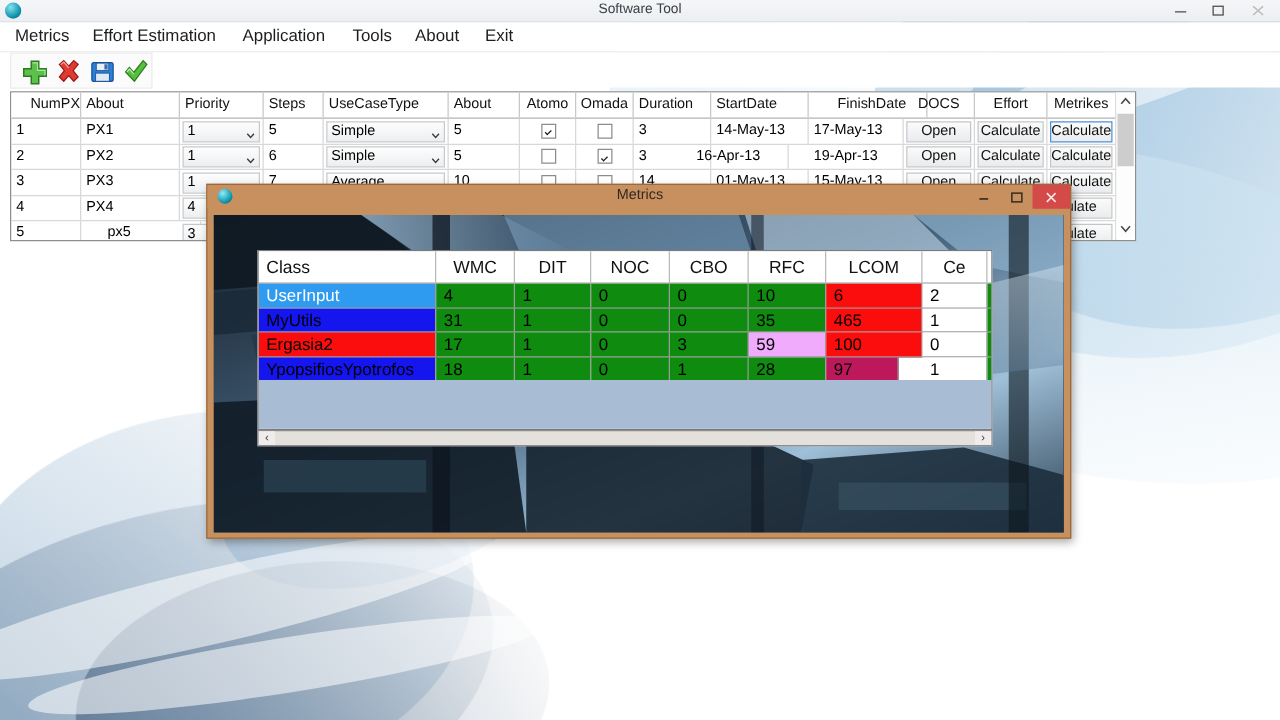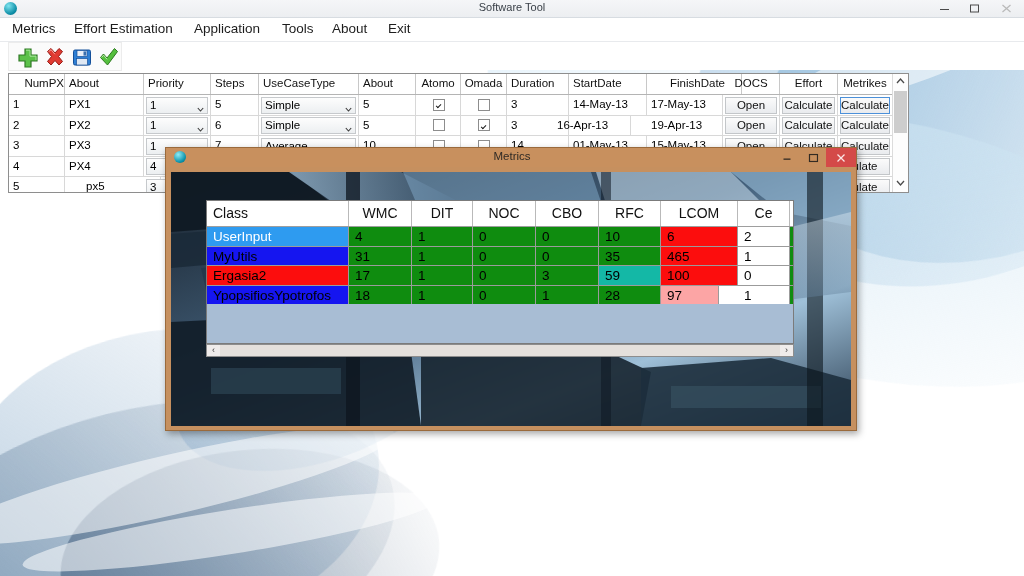--- a/index.html
+++ b/index.html
@@ -587,33 +587,33 @@
             <div class="mcell" style="left: 454px; width: 77px; background: rgb(252, 13, 13); color: rgb(0, 0, 0);">465</div>
             <div class="mcell" style="left: 531px; width: 52px; background: rgb(255, 255, 255); color: rgb(0, 0, 0);">1</div>
             <div class="mcell" style="left: 583px; width: 62px; background: rgb(15, 140, 15); color: rgb(0, 0, 0);">22</div>
           </div>
           <div class="mrow">
             <div class="mcell" style="left: 0px; width: 142px; background: rgb(252, 13, 13); color: rgb(0, 0, 0);">Ergasia2</div>
             <div class="mcell" style="left: 142px; width: 63px; background: rgb(15, 140, 15); color: rgb(0, 0, 0);">17</div>
             <div class="mcell" style="left: 205px; width: 61px; background: rgb(15, 140, 15); color: rgb(0, 0, 0);">1</div>
             <div class="mcell" style="left: 266px; width: 63px; background: rgb(15, 140, 15); color: rgb(0, 0, 0);">0</div>
             <div class="mcell" style="left: 329px; width: 63px; background: rgb(15, 140, 15); color: rgb(0, 0, 0);">3</div>
-            <div class="mcell" style="left: 392px; width: 62px; background: #14b8a6; color: rgb(0, 0, 0);">59</div>
+            <div class="mcell" style="left: 392px; width: 62px; background: #f0abfc; color: rgb(0, 0, 0);">59</div>
             <div class="mcell" style="left: 454px; width: 77px; background: rgb(252, 13, 13); color: rgb(0, 0, 0);">100</div>
             <div class="mcell" style="left: 531px; width: 52px; background: rgb(255, 255, 255); color: rgb(0, 0, 0);">0</div>
             <div class="mcell" style="left: 583px; width: 62px; background: rgb(15, 140, 15); color: rgb(0, 0, 0);">16</div>
           </div>
           <div class="mrow">
             <div class="mcell" style="left: 0px; width: 142px; background: rgb(21, 21, 240); color: rgb(0, 0, 0);">YpopsifiosYpotrofos</div>
             <div class="mcell" style="left: 142px; width: 63px; background: rgb(15, 140, 15); color: rgb(0, 0, 0);">18</div>
             <div class="mcell" style="left: 205px; width: 61px; background: rgb(15, 140, 15); color: rgb(0, 0, 0);">1</div>
             <div class="mcell" style="left: 266px; width: 63px; background: rgb(15, 140, 15); color: rgb(0, 0, 0);">0</div>
             <div class="mcell" style="left: 329px; width: 63px; background: rgb(15, 140, 15); color: rgb(0, 0, 0);">1</div>
             <div class="mcell" style="left: 392px; width: 62px; background: rgb(15, 140, 15); color: rgb(0, 0, 0);">28</div>
-            <div class="mcell" style="left: 454px; width: 58px; background: #fca5a5; color: rgb(0, 0, 0);">97</div>
+            <div class="mcell" style="left: 454px; width: 58px; background: #be185d; color: rgb(0, 0, 0);">97</div>
             <div class="mcell" style="left: 531px; width: 52px; background: rgb(255, 255, 255); color: rgb(0, 0, 0);">1</div>
             <div class="mcell" style="left: 583px; width: 62px; background: rgb(15, 140, 15); color: rgb(0, 0, 0);">18</div>
           </div>
         </div>
       <div id="mg-empty"></div>
     </div>
 
     <div id="mg-hscroll">
       <div class="hsarrow" style="left:0;">‹</div>
       <div class="hsarrow" style="right:0;">›</div>

